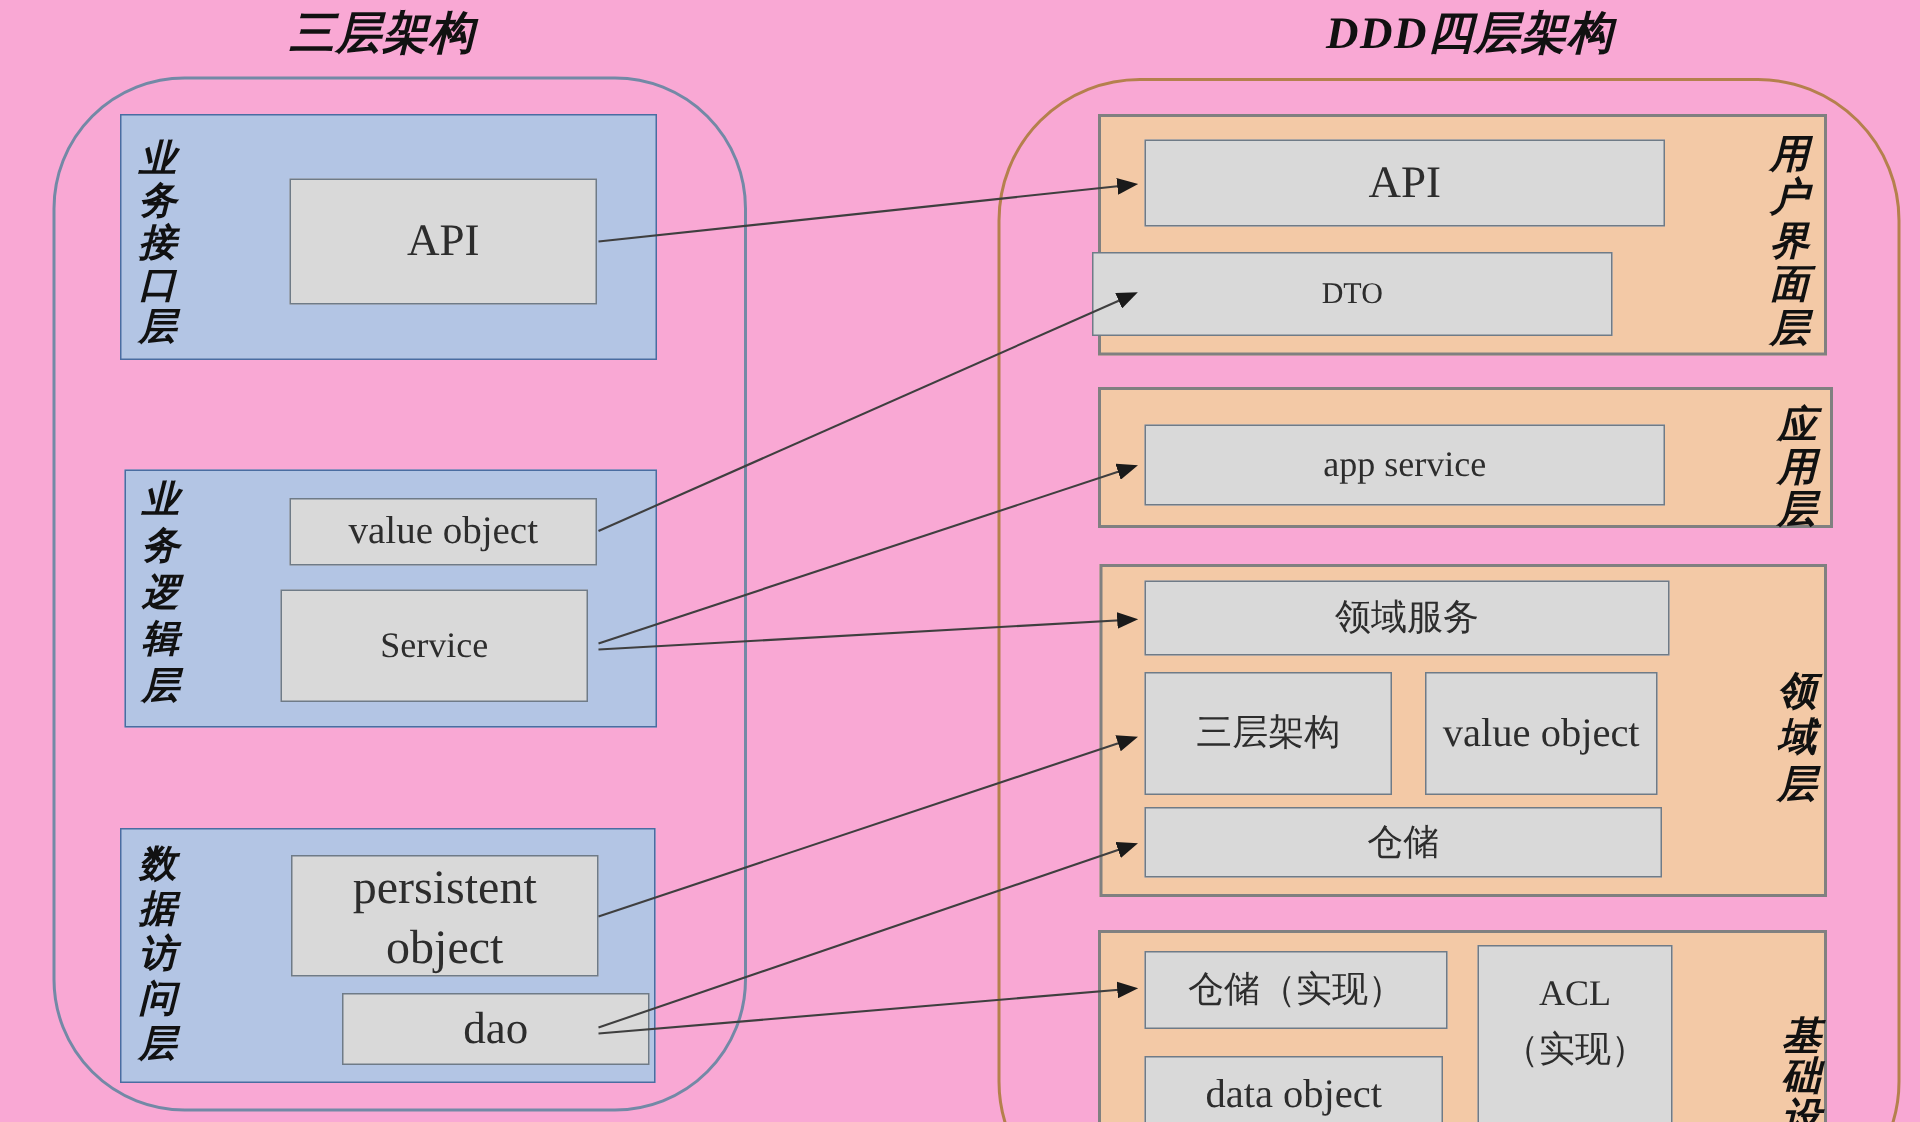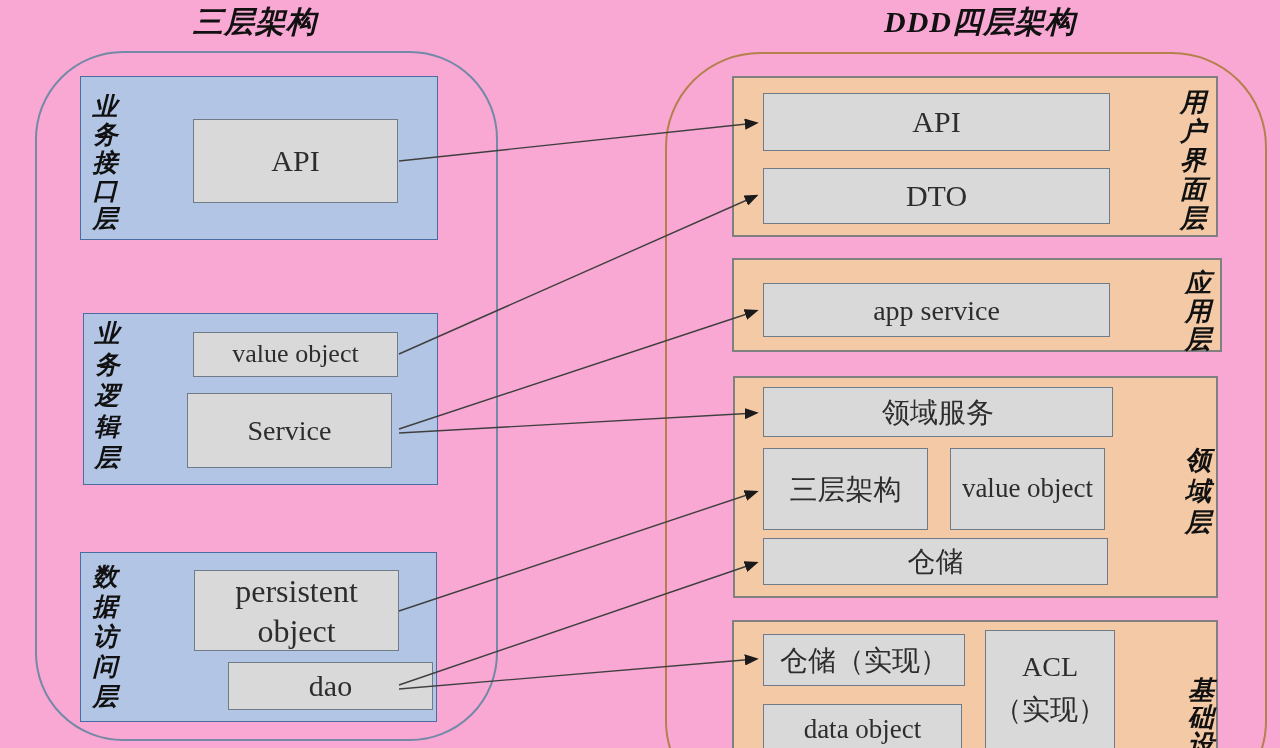--- a/index.html
+++ b/index.html
@@ -17,21 +17,21 @@
   }
   .container.right{
     border:2.5px solid #b5804d;border-radius:95px;
   }
   .layer{position:absolute;box-sizing:border-box;}
   .layer.blue{background:#b3c5e4;border:1.5px solid #4a6da1;}
   .layer.orange{background:#f3c9a6;border:2px solid #808080;}
   .node{
     position:absolute;box-sizing:border-box;background:#d9d9d9;border:1.6px solid #6f7b87;
     display:flex;align-items:center;justify-content:center;text-align:center;
-    font-size:28px;color:#2d2d2d;line-height:1.25;white-space:pre-line;
+    font-size:24px;color:#2d2d2d;line-height:1.25;white-space:pre-line;
   }
   .vlabel{
     position:absolute;font-weight:bold;font-style:italic;color:#111;
     font-size:25px;text-align:center;white-space:pre-line;width:34px;
   }
   .vlabel.l1{line-height:28px;}
   .vlabel.l2{line-height:31px;}
   .vlabel.l3{line-height:30px;}
   .vlabel.r1{line-height:29px;font-size:26px;}
   .vlabel.r2{line-height:28px;font-size:26px;}
@@ -91,21 +91,21 @@
 用
 层</div>
   <div class="vlabel r3" style="left:1181px;top:445px;">领
 域
 层</div>
   <div class="vlabel r4" style="left:1184px;top:677px;">基
 础
 设</div>
 
   <div class="node" style="left:763px;top:93px;width:347px;height:58px;font-size:30px;">API</div>
-  <div class="node" style="left:763px;top:168px;width:347px;height:56px;font-size:30px;">DTO</div>
+  <div class="node" style="left:728px;top:168px;width:347px;height:56px;font-size:20px;">DTO</div>
   <div class="node" style="left:763px;top:283px;width:347px;height:54px;">app service</div>
   <div class="node" style="left:763px;top:387px;width:350px;height:50px;">领域服务</div>
   <div class="node" style="left:763px;top:448px;width:165px;height:82px;">三层架构</div>
   <div class="node" style="left:950px;top:448px;width:155px;height:82px;font-size:27px;">value object</div>
   <div class="node" style="left:763px;top:538px;width:345px;height:47px;">仓储</div>
   <div class="node" style="left:763px;top:634px;width:202px;height:52px;">仓储（实现）</div>
   <div class="node top-align" style="left:763px;top:704px;width:199px;height:70px;padding-top:8px;font-size:27px;">data object</div>
   <div class="node top-align" style="left:985px;top:630px;width:130px;height:140px;padding-top:14px;line-height:1.55;">ACL
 （实现）</div>
 

